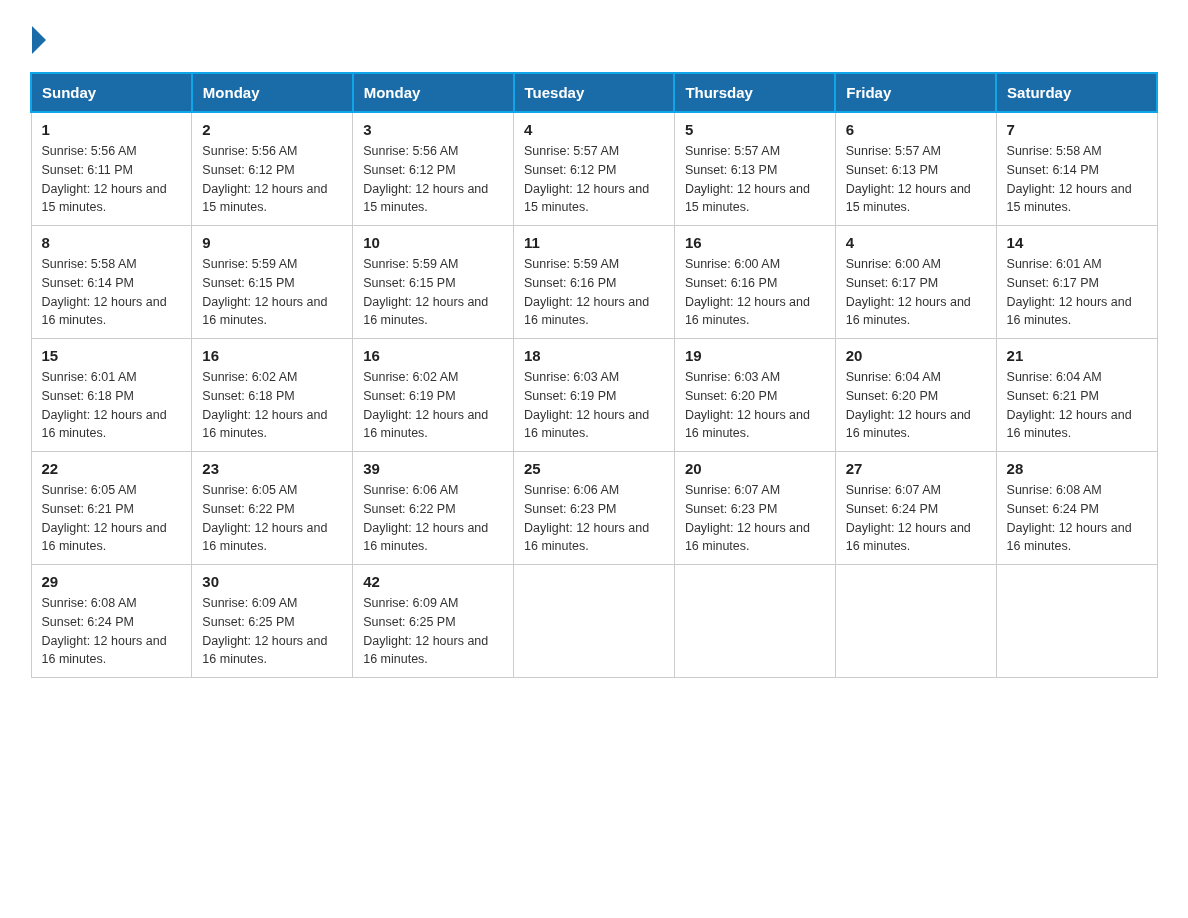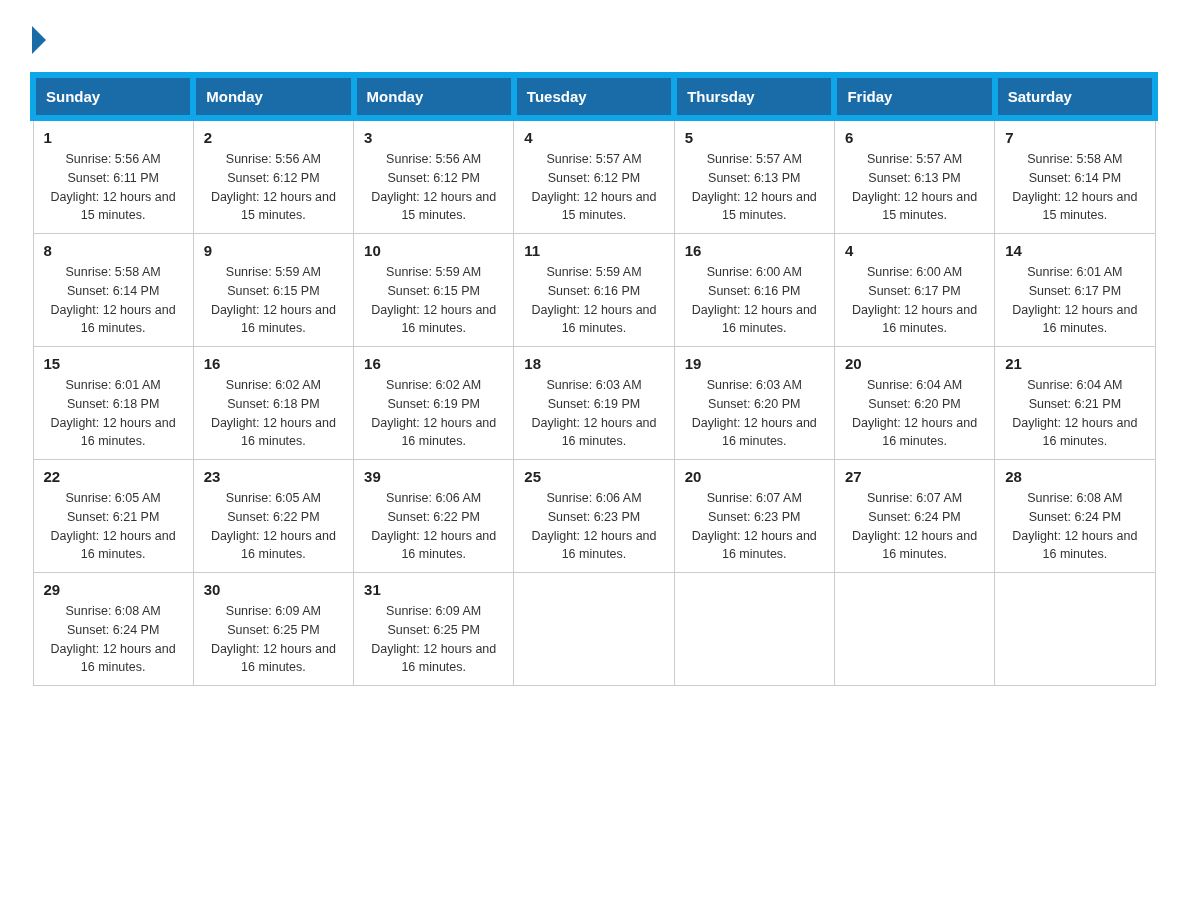--- a/index.html
+++ b/index.html
@@ -65,42 +65,41 @@
       border-collapse: collapse;
       table-layout: fixed;
     }
     thead tr th {
       background-color: #1a6ca8;
       color: #fff;
       font-size: 15px;
       font-weight: bold;
       padding: 10px 10px;
       text-align: left;
-      border: 6px solid #0ea5e9;
+      border: 2px solid #0ea5e9;
     }
     tbody tr td {
       border: 1px solid #ccc;
       padding: 8px 10px;
       vertical-align: top;
       font-size: 13px;
       color: #333;
       height: 100px;
     }
     tbody tr td .day-num {
       font-size: 15px;
       font-weight: bold;
       color: #222;
       display: block;
       margin-bottom: 4px;
     }
     tbody tr td .day-info {
       font-size: 12.5px;
       line-height: 1.5;
       color: #333;
-      text-align: center;
     }
     tbody tr:last-child td {
       height: 110px;
     }
     .empty-cell {
       background: #fff;
     }
     tbody tr td.empty-cell {
       border: 1px solid #ccc;
     }
@@ -258,21 +257,21 @@
       <tr>
         <td>
           <span class="day-num">29</span>
           <div class="day-info">Sunrise: 6:08 AM<br>Sunset: 6:24 PM<br>Daylight: 12 hours and 16 minutes.</div>
         </td>
         <td>
           <span class="day-num">30</span>
           <div class="day-info">Sunrise: 6:09 AM<br>Sunset: 6:25 PM<br>Daylight: 12 hours and 16 minutes.</div>
         </td>
         <td>
-          <span class="day-num">31</span>
+          <span class="day-num">42</span>
           <div class="day-info">Sunrise: 6:09 AM<br>Sunset: 6:25 PM<br>Daylight: 12 hours and 16 minutes.</div>
         </td>
         <td class="empty-cell"></td>
         <td class="empty-cell"></td>
         <td class="empty-cell"></td>
         <td class="empty-cell"></td>
       </tr>
     </tbody>
 </table>
 

